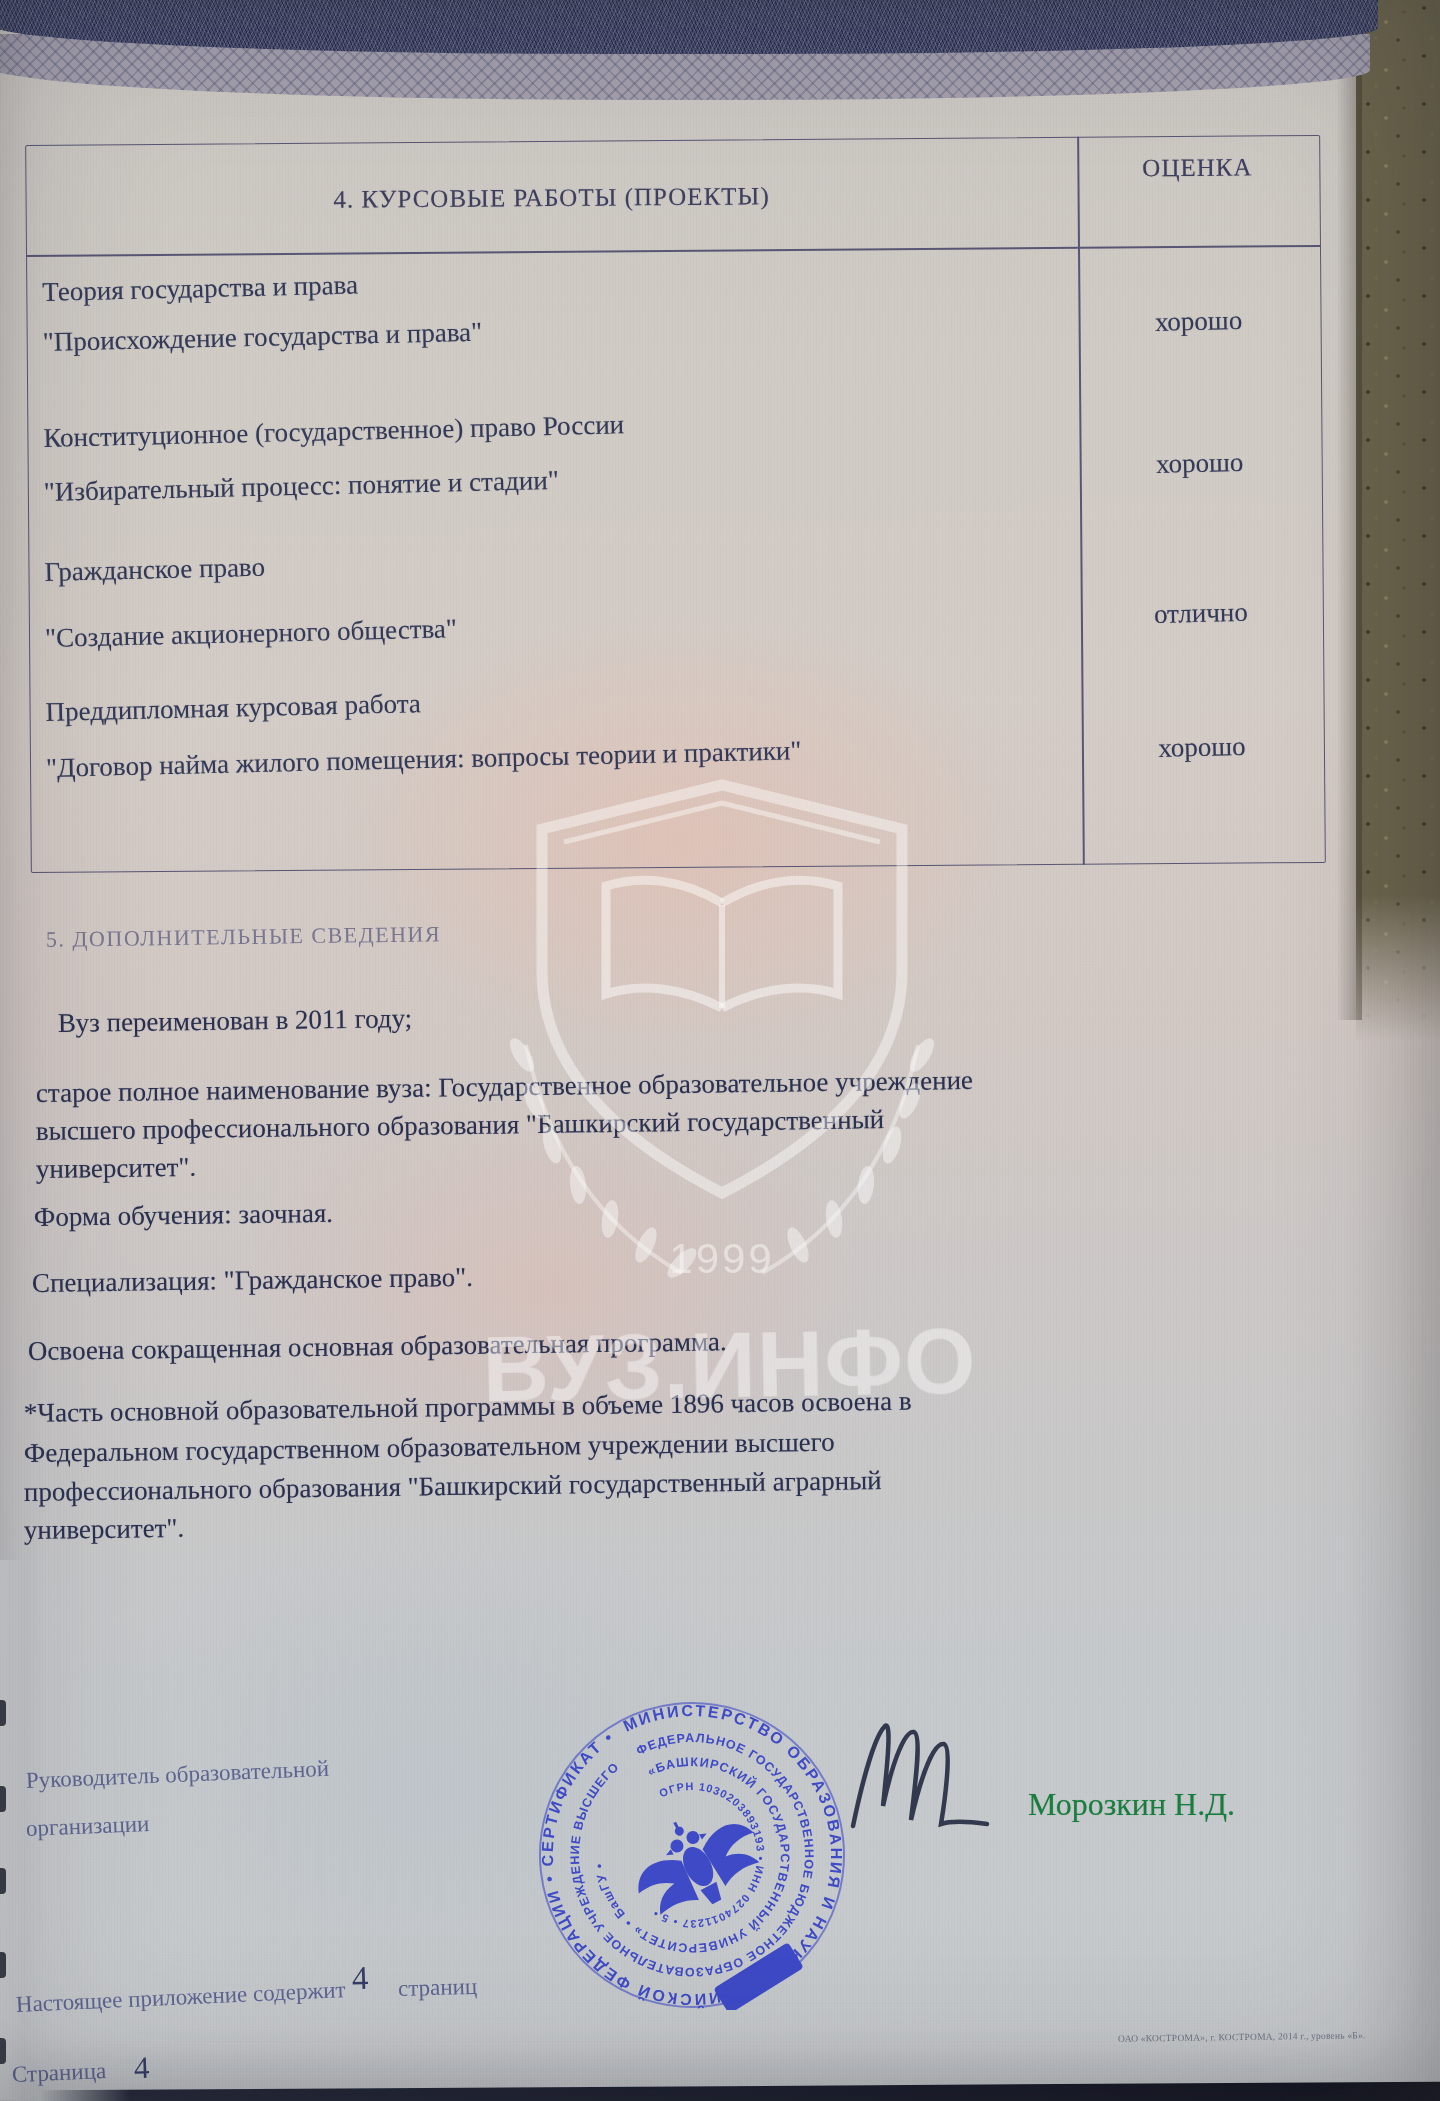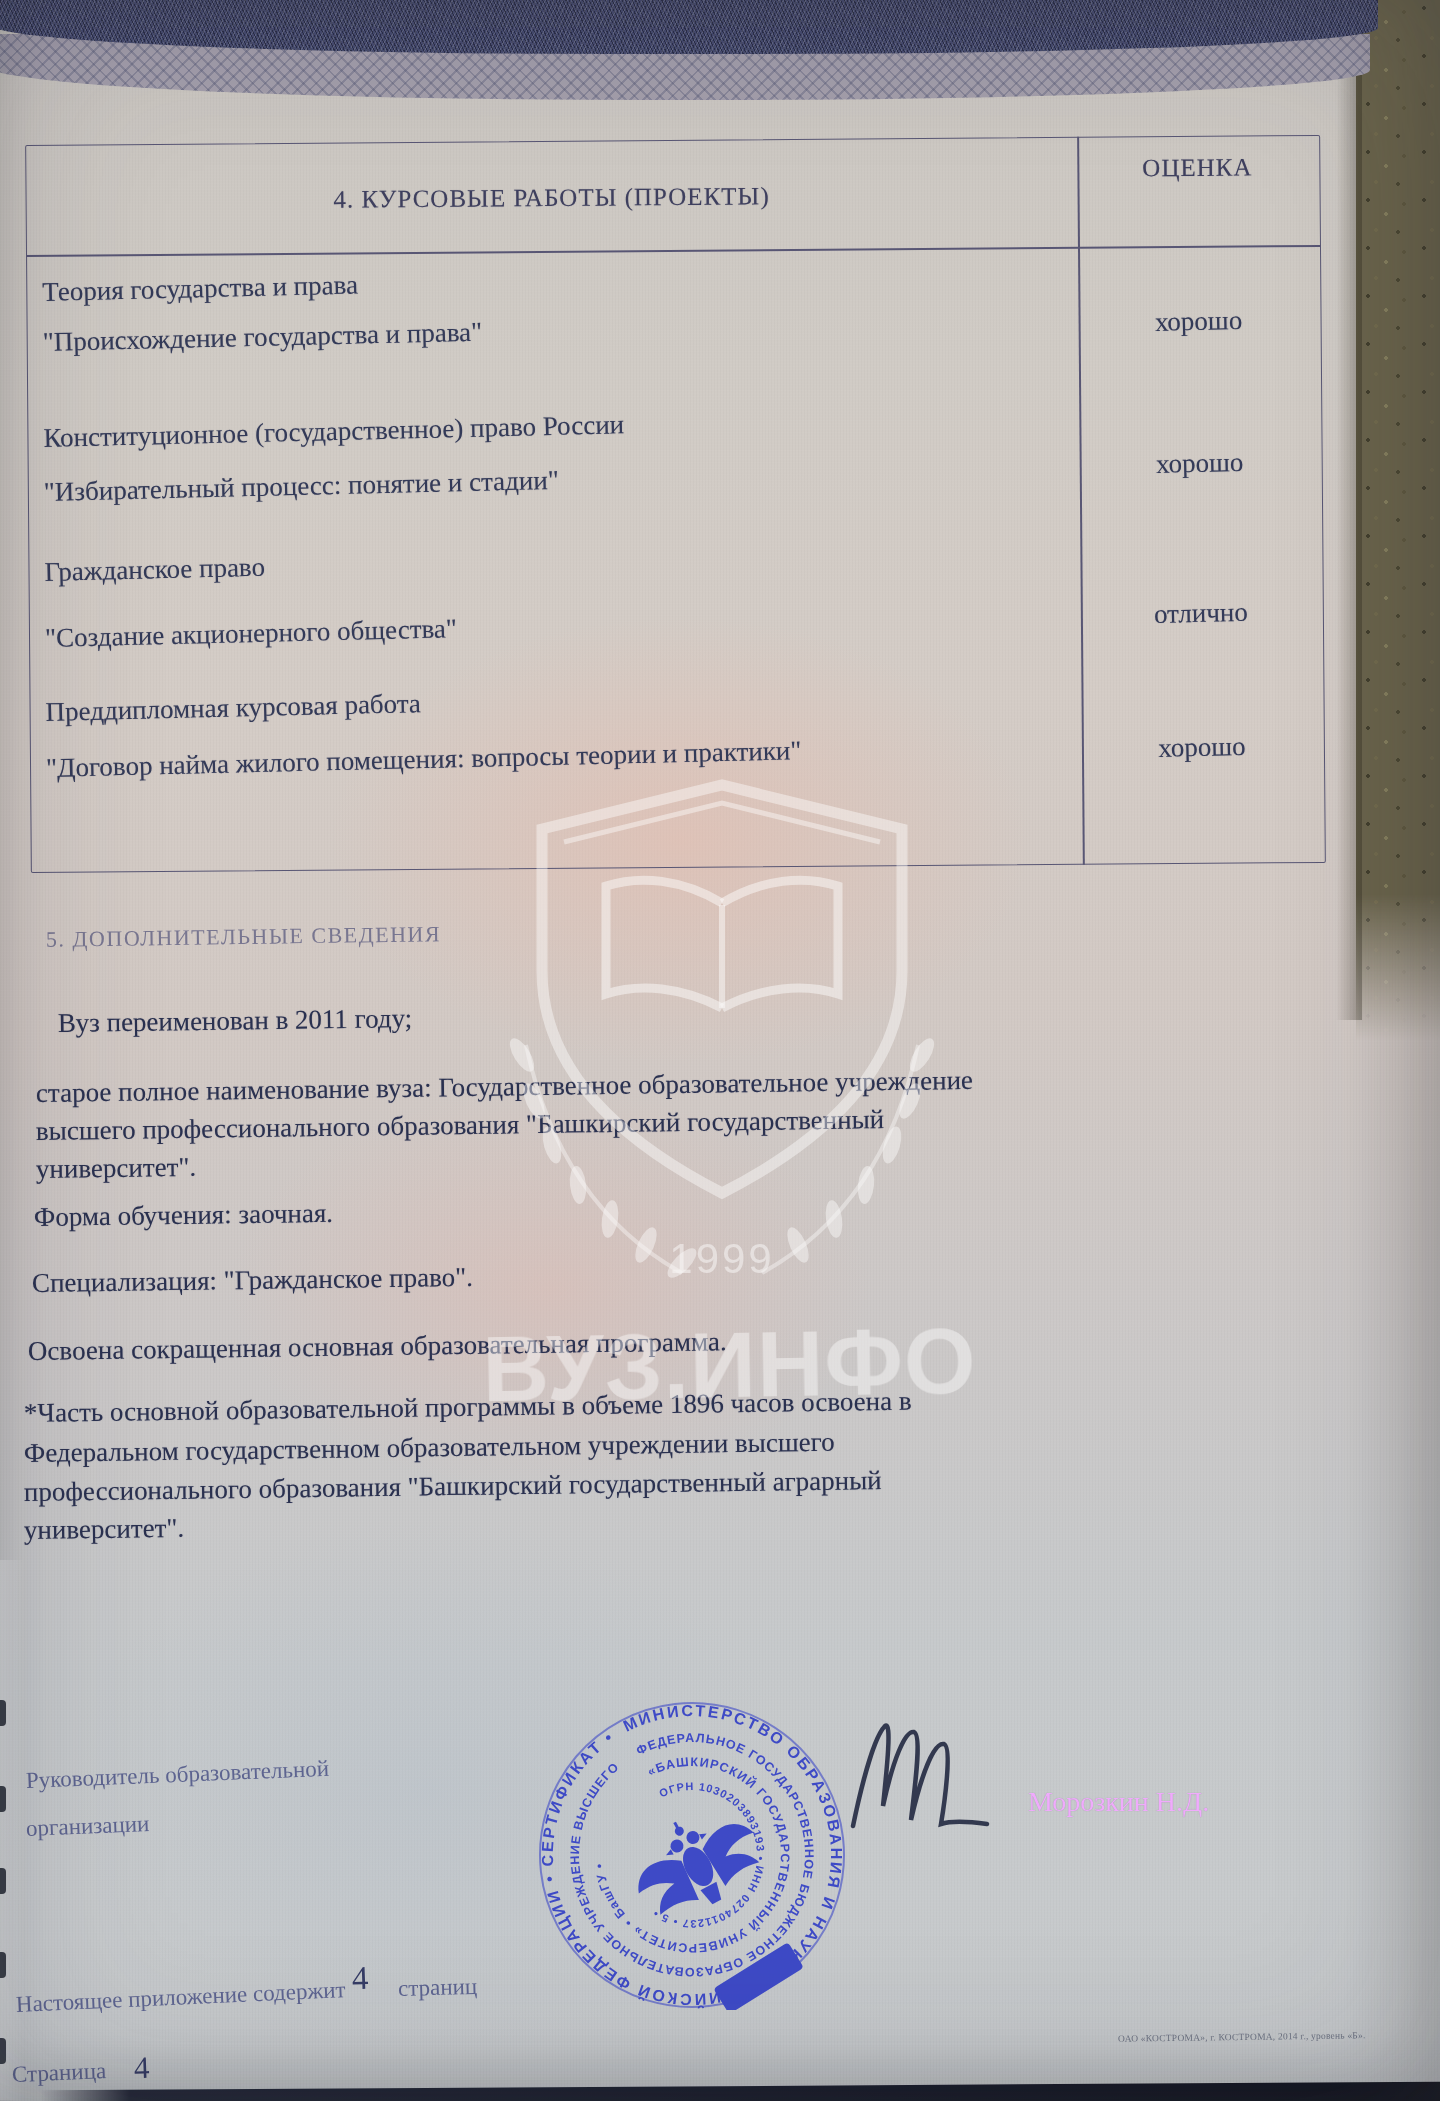--- a/index.html
+++ b/index.html
@@ -67,21 +67,21 @@
   .col-head{font-size:25px;letter-spacing:1px;color:#3e3f5e;}
   
   .line{position:absolute;color:#2a3150;font-size:27px;white-space:nowrap;
     text-shadow:0 0 1px rgba(42,49,80,0.35);transform:rotate(-0.8deg);transform-origin:left center;}
   .sec-head{position:absolute;color:#787690;font-size:22px;letter-spacing:1.5px;
     transform:rotate(-0.8deg);white-space:nowrap;}
   .label{position:absolute;color:#5d6490;font-size:23px;white-space:nowrap;
     transform:rotate(-2.3deg);transform-origin:left center;}
   .hand-num{position:absolute;color:#353c66;font-size:33px;white-space:nowrap;
     transform:rotate(-2deg);}
-  .sig-name{position:absolute;color:#f0abfc;font-size:28px;white-space:nowrap;
+  .sig-name{position:absolute;color:#15803d;font-size:32px;white-space:nowrap;
     text-shadow:0 0 1px rgba(46,52,72,0.3);}
   .print-info{position:absolute;color:#6d7382;font-size:9.5px;letter-spacing:0.2px;
     white-space:nowrap;transform:rotate(-0.8deg);}
   
   .wm{position:absolute;left:430px;top:745px;width:590px;height:700px;pointer-events:none;}
   .stamp{position:absolute;left:537px;top:1700px;width:310px;height:310px;
     filter:blur(0.45px);opacity:0.92;}
   .sig{position:absolute;left:835px;top:1708px;width:180px;height:140px;}
 </style>
 </head>

